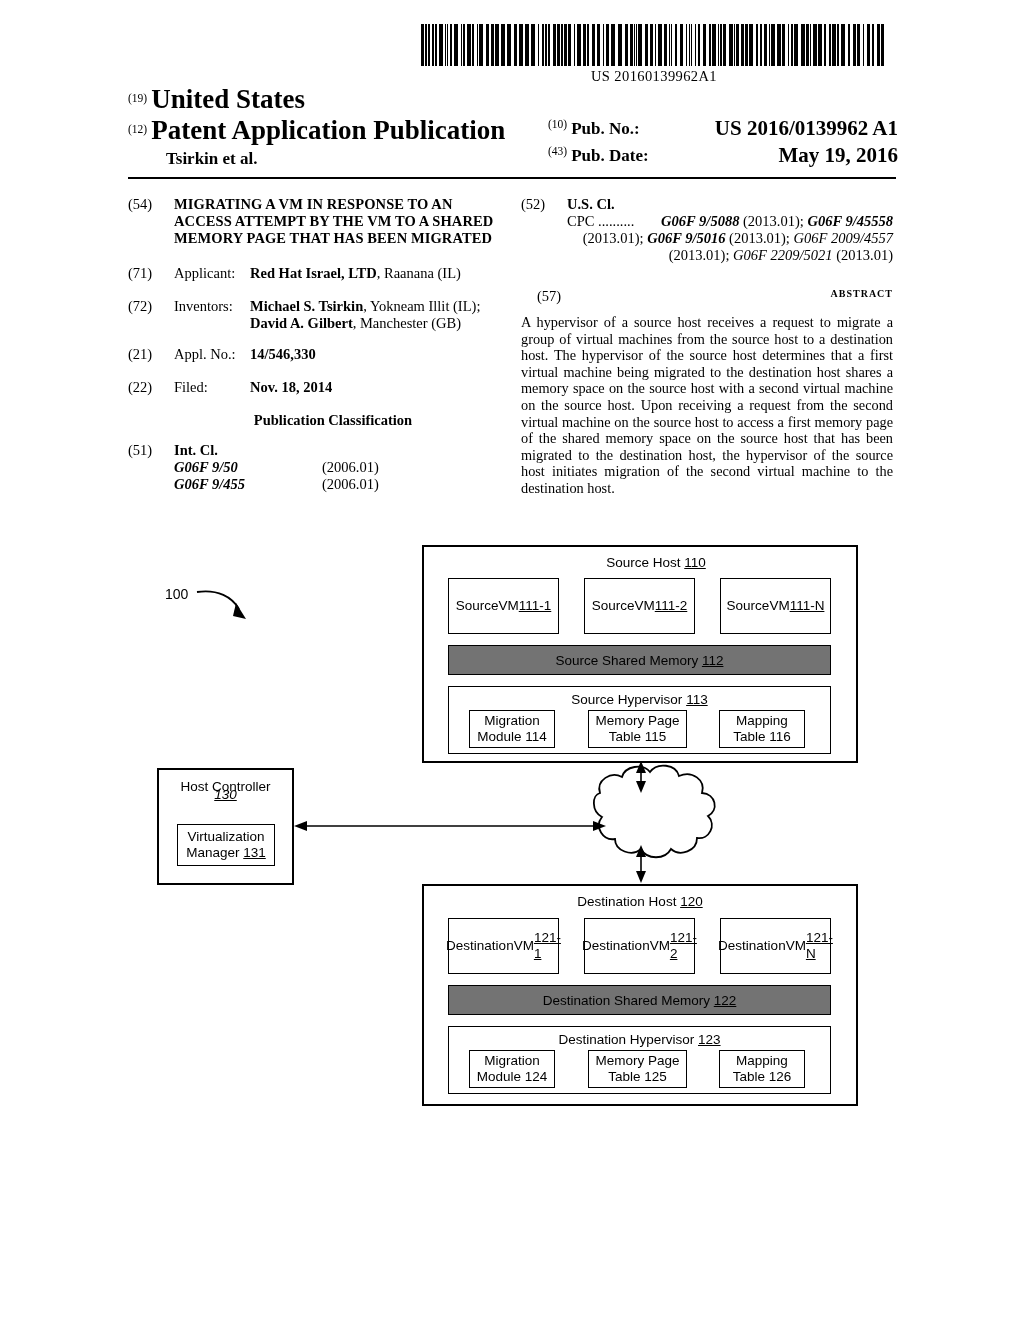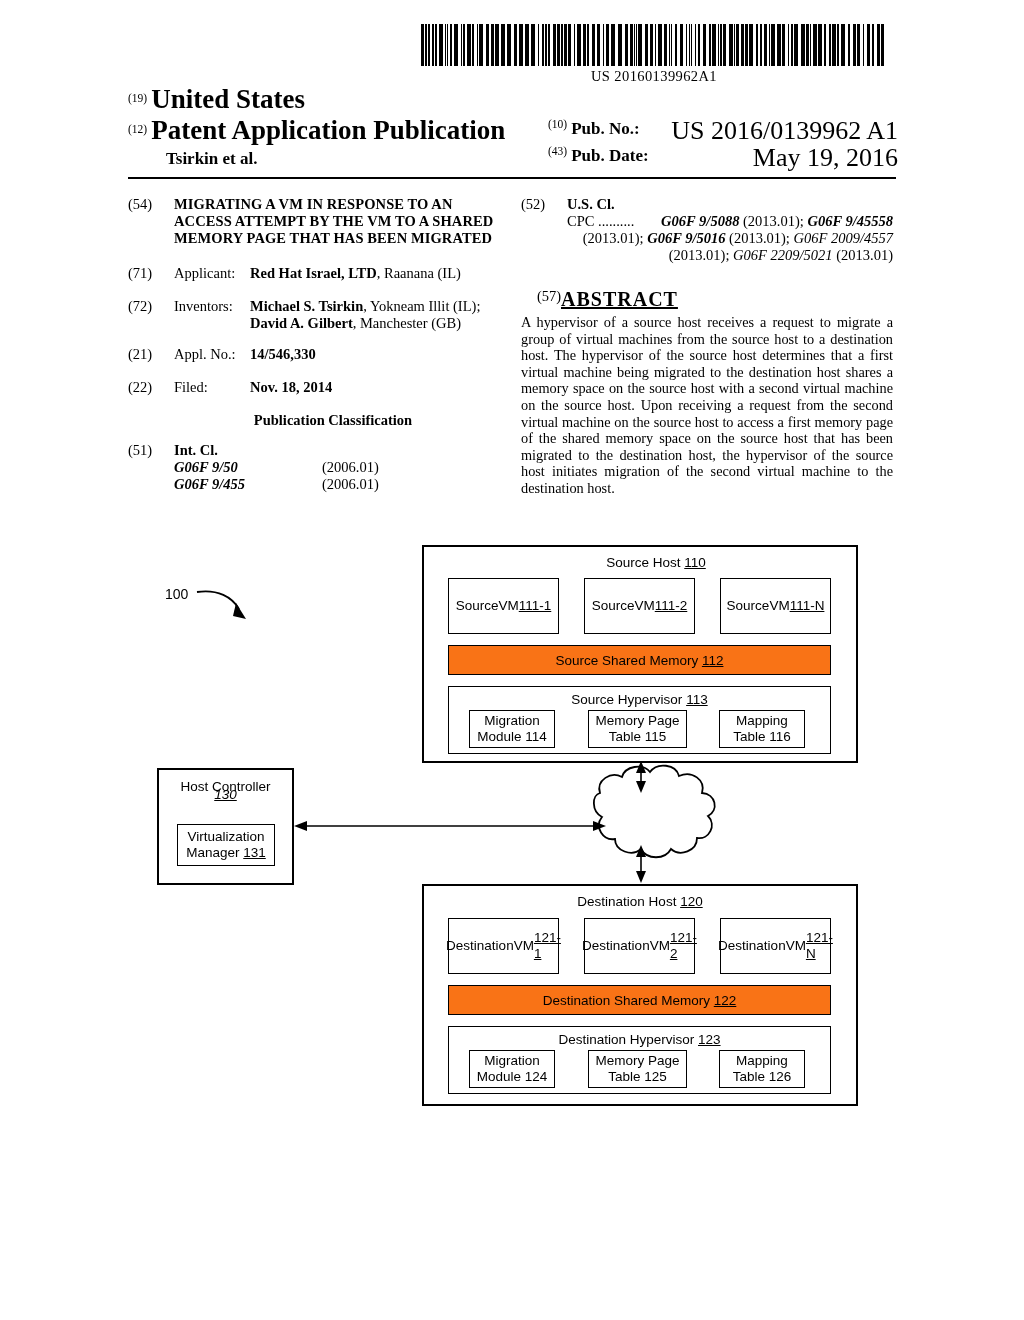--- a/index.html
+++ b/index.html
@@ -75,22 +75,22 @@
     position: relative;
     height: 27px;
     white-space: nowrap;
   }
   .pub-label {
     font-size: 17px;
     font-weight: bold;
     display: inline-block;
   }
   .pub-value {
-    font-size: 26px;
-    font-weight: normal;
+    font-size: 21px;
+    font-weight: bold;
     position: absolute;
     right: 0;
     top: -2px;
     white-space: nowrap;
   }
   #header-rule {
     position: absolute;
     left: 128px;
     top: 177px;
     width: 768px;
@@ -178,25 +178,24 @@
   .cpc-bi { font-weight: bold; font-style: italic; }
   .cpc-i { font-style: italic; }
 
   #abstract-head-row {
     position: relative;
     margin-top: 24px;
     height: 20px;
   }
   #abstract-title {
     font-weight: bold;
-    font-size: 20px;
-    text-align: left;
+    font-size: 10px;
+    text-align: right;
     letter-spacing: 1px;
     padding-left: 40px;
-    text-decoration: underline;
   }
   #abstract-text {
     font-size: 14.3px;
     line-height: 16.6px;
     text-align: justify;
     margin-top: 6px;
     hyphens: manual;
   }
 
   
@@ -235,21 +234,21 @@
     align-items: center;
     justify-content: center;
     font-family: "Liberation Sans", sans-serif;
     font-size: 13.5px;
     line-height: 16px;
   }
   .strip-box {
     position: absolute;
     border: 1.6px solid #000;
     box-sizing: border-box;
-    background: #f97316;
+    background: #737373;
     display: flex;
     align-items: center;
     justify-content: center;
     font-family: "Liberation Sans", sans-serif;
     font-size: 13.5px;
   }
   .sub-box {
     position: absolute;
     border: 1.6px solid #000;
     box-sizing: border-box;

